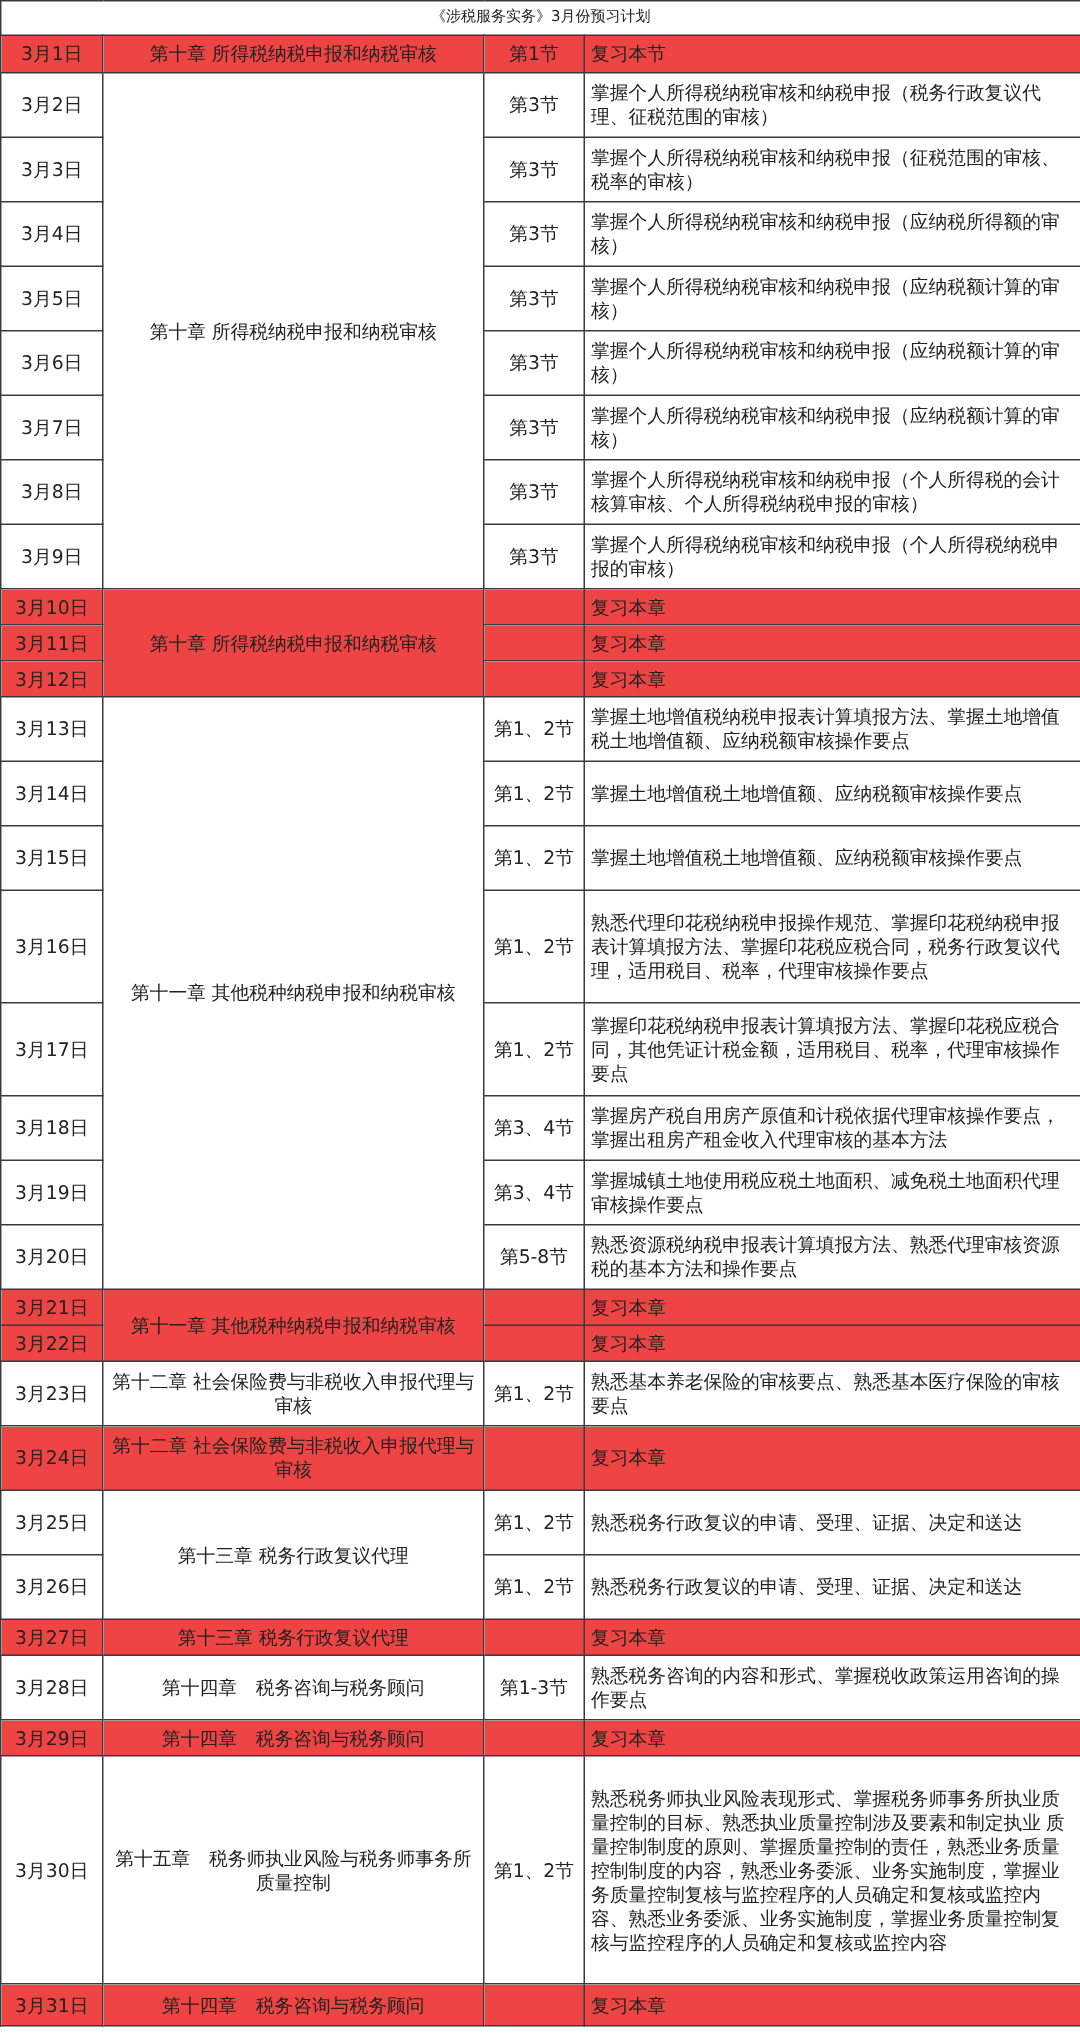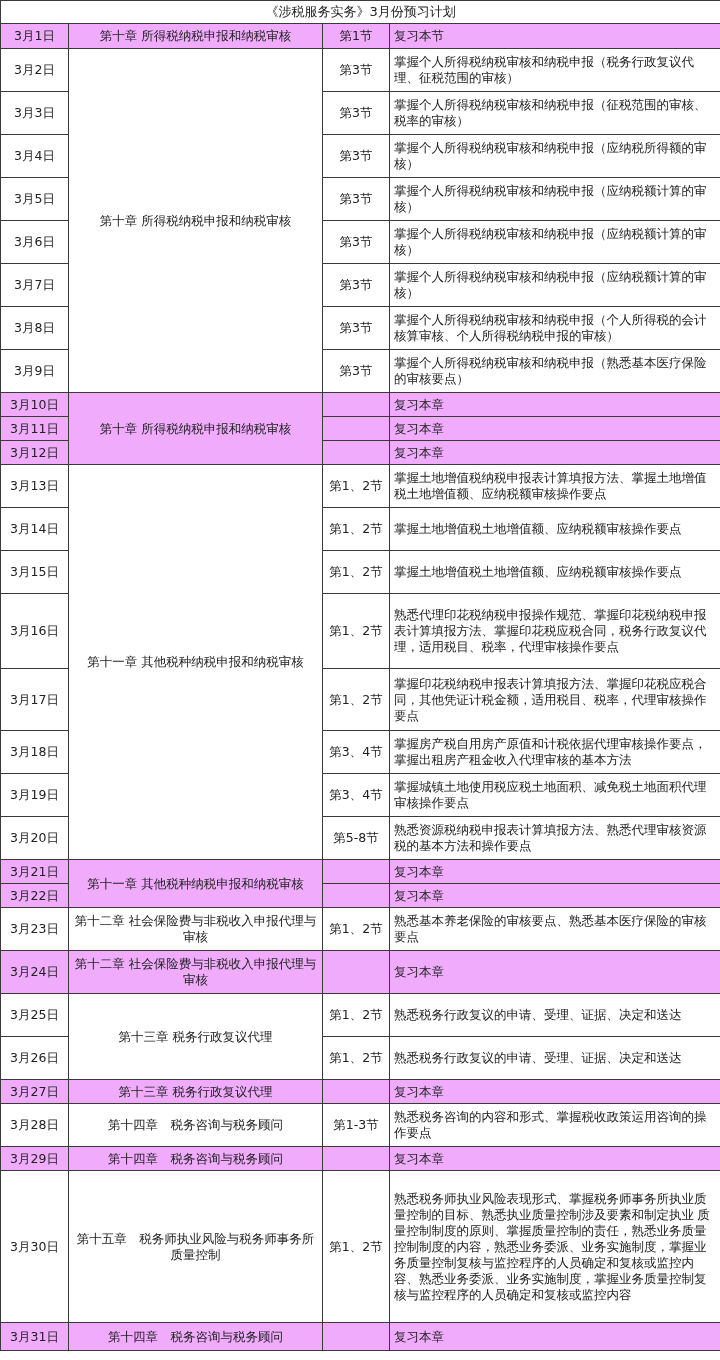--- a/index.html
+++ b/index.html
@@ -1,24 +1,24 @@
 <!DOCTYPE html>
 <html><head>
 <meta charset="utf-8">
 <style>
   html, body { margin: 0; padding: 0; background: #ffffff; }
   body { width: 720px; height: 1360px; overflow: hidden; font-family: "DejaVu Sans", "Liberation Sans", sans-serif; }
   table { border-collapse: collapse; width: 720px; table-layout: fixed; font-size: 12.5px; color: #222; }
   td { border: 1px solid #3a3a3a; padding: 0 3px; line-height: 16px; vertical-align: middle; overflow: hidden; }
-  td.title { text-align: center; height: 22px; font-size: 13px; }
+  td.title { text-align: center; height: 22px; font-size: 10px; }
   td.date { text-align: center; }
   td.chapter { text-align: center; margin-left: 33px; }
   td.section { text-align: center; }
   td.content { text-align: left; padding-left: 4px; font-family: Liberation Serif, serif; }
-  tr.green td { background: #f0abfc; }
+  tr.green td { background: #ef4444; }
   col.c1 { width: 68px; } col.c2 { width: 254px; } col.c3 { width: 67px; } col.c4 { width: 331px; }
 </style>
 </head>
 <body>
 
 <table>
   <colgroup>
       <col class="c1">
       <col class="c2">
       <col class="c3">
@@ -68,21 +68,21 @@
     <td class="content">掌握个人所得税纳税审核和纳税申报（应纳税额计算的审核）</td>
   </tr>
   <tr style="height:43px">
     <td class="date">3月8日</td>
     <td class="section">第3节</td>
     <td class="content">掌握个人所得税纳税审核和纳税申报（个人所得税的会计核算审核、个人所得税纳税申报的审核）</td>
   </tr>
   <tr style="height:43px">
     <td class="date">3月9日</td>
     <td class="section">第3节</td>
-    <td class="content">掌握个人所得税纳税审核和纳税申报（熟悉基本医疗保险的审核要点）</td>
+    <td class="content">掌握个人所得税纳税审核和纳税申报（个人所得税纳税申报的审核）</td>
   </tr>
 
   <tr class="green" style="height:24px">
     <td class="date">3月10日</td>
     <td class="chapter" rowspan="3">第十章 所得税纳税申报和纳税审核</td>
     <td class="section"></td>
     <td class="content">复习本章</td>
   </tr>
   <tr class="green" style="height:24px">
     <td class="date">3月11日</td>

